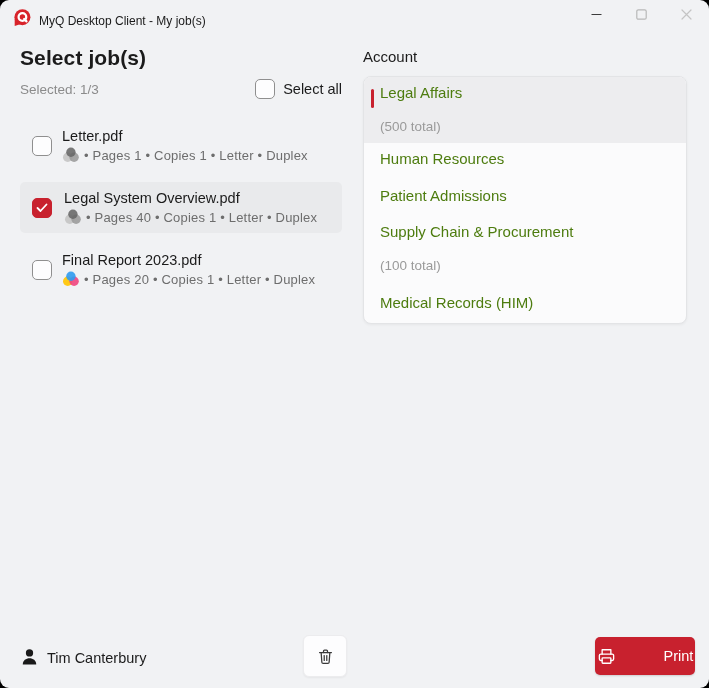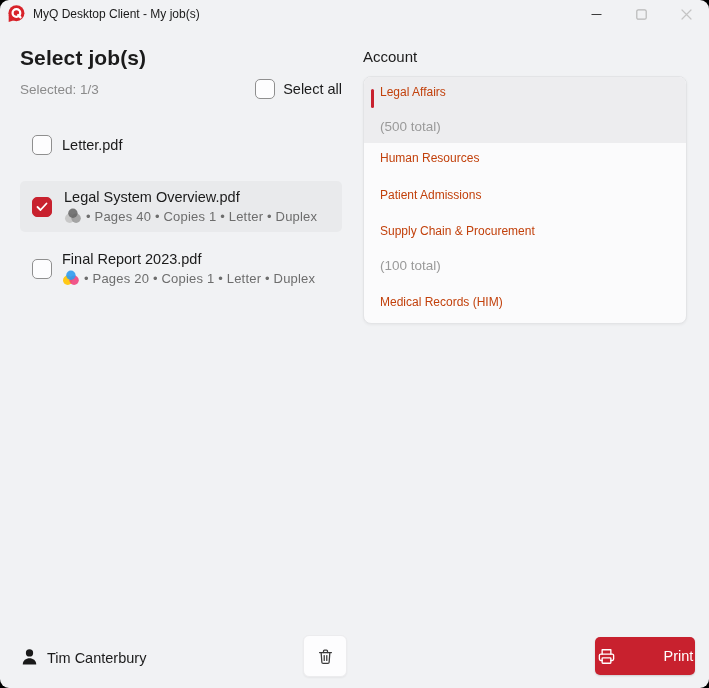--- a/index.html
+++ b/index.html
@@ -20,22 +20,22 @@
     position:relative;
     width:709px;height:688px;
     background:var(--window_bg);
     border-radius:9px;
     overflow:hidden;
     color:#1b1b1b;
   }
   
   .titlebar{
     height:28px;
-    display:flex;align-items:center;
-    padding-left:6px;
+    display:flex;align-items:flex-end;
+    padding-left:12px;
   }
   .app-logo{width:20px;height:20px;flex:0 0 auto;}
   .titlebar-title{font-size:12px;color:#1a1a1a;margin-left:7px;flex:1;}
   .win-controls{display:flex;height:28px;}
   .win-btn{width:45px;height:28px;display:flex;align-items:center;justify-content:center;background:transparent;border:none;cursor:default;}
   
   .content{display:flex;padding:18px 22px 0 20px;}
   .jobs-col{width:322px;flex:0 0 auto;}
   .account-col{width:324px;margin-left:21px;flex:0 0 auto;}
   .page-title{font-size:21px;font-weight:700;letter-spacing:.1px;}
@@ -70,21 +70,21 @@
     box-shadow:0 1px 3px rgba(0,0,0,.05);
   }
   .acct-item{position:relative;padding:6px 16px 7px 16px;cursor:default;}
   .acct-item.single{padding:11px 16px;}
   .acct-item.selected{background:var(--panel_selected_bg);}
   .acct-indicator{
     position:absolute;left:7px;top:12px;width:3px;height:19px;
     border-radius:2px;background:var(--accent_red);display:none;
   }
   .acct-item.selected .acct-indicator{display:block;}
-  .acct-name{font-size:12px;color:#c2410c;line-height:19px;}
+  .acct-name{font-size:15px;color:#4d7c0f;line-height:19px;}
   .acct-total{font-size:13.5px;color:#9a9a9a;line-height:18px;margin-top:16px;}
   
   .footer{position:absolute;left:0;right:0;bottom:0;height:62px;}
   .user-chip{position:absolute;left:20px;top:50%;transform:translateY(-50%);display:flex;align-items:center;gap:8px;}
   .user-name{font-size:14.5px;color:#1b1b1b;}
   .trash-button{
     position:absolute;left:303px;top:9px;width:44px;height:42px;
     background:#fdfdfe;border:1px solid #ececee;border-radius:6px;
     box-shadow:0 1px 2px rgba(0,0,0,.05);
     display:flex;align-items:center;justify-content:center;cursor:default;
@@ -141,20 +141,28 @@
           <span class="select-all-label">Select all</span>
         </span>
       </div>
 
       <div class="job-list">
 
         <div class="job-row">
           <span class="checkbox"></span>
           <div class="job-info">
             <div class="job-name">Letter.pdf</div>
+            <div class="job-meta">
+              <svg width="18" height="16" viewBox="0 0 18 16">
+                <circle cx="5.7" cy="10.3" r="4.7" fill="#c6c6c6" fill-opacity="0.95"></circle>
+                <circle cx="12.1" cy="10.3" r="4.7" fill="#9a9a9a" fill-opacity="0.88"></circle>
+                <circle cx="8.9" cy="5.3" r="4.7" fill="#666666" fill-opacity="0.88"></circle>
+              </svg>
+              <span class="job-meta-text">• Pages 1 • Copies 1 • Letter • Duplex</span>
+            </div>
           </div>
         </div>
 
         <div class="job-row selected">
           <span class="checkbox checked">
             <svg width="12" height="10" viewBox="0 0 12 10">
                 <path d="M1.5 5 L4.5 8 L10.5 1.5" fill="none" stroke="#ffffff" stroke-width="1.8" stroke-linecap="round" stroke-linejoin="round"></path>
               </svg>
           </span>
           <div class="job-info">

